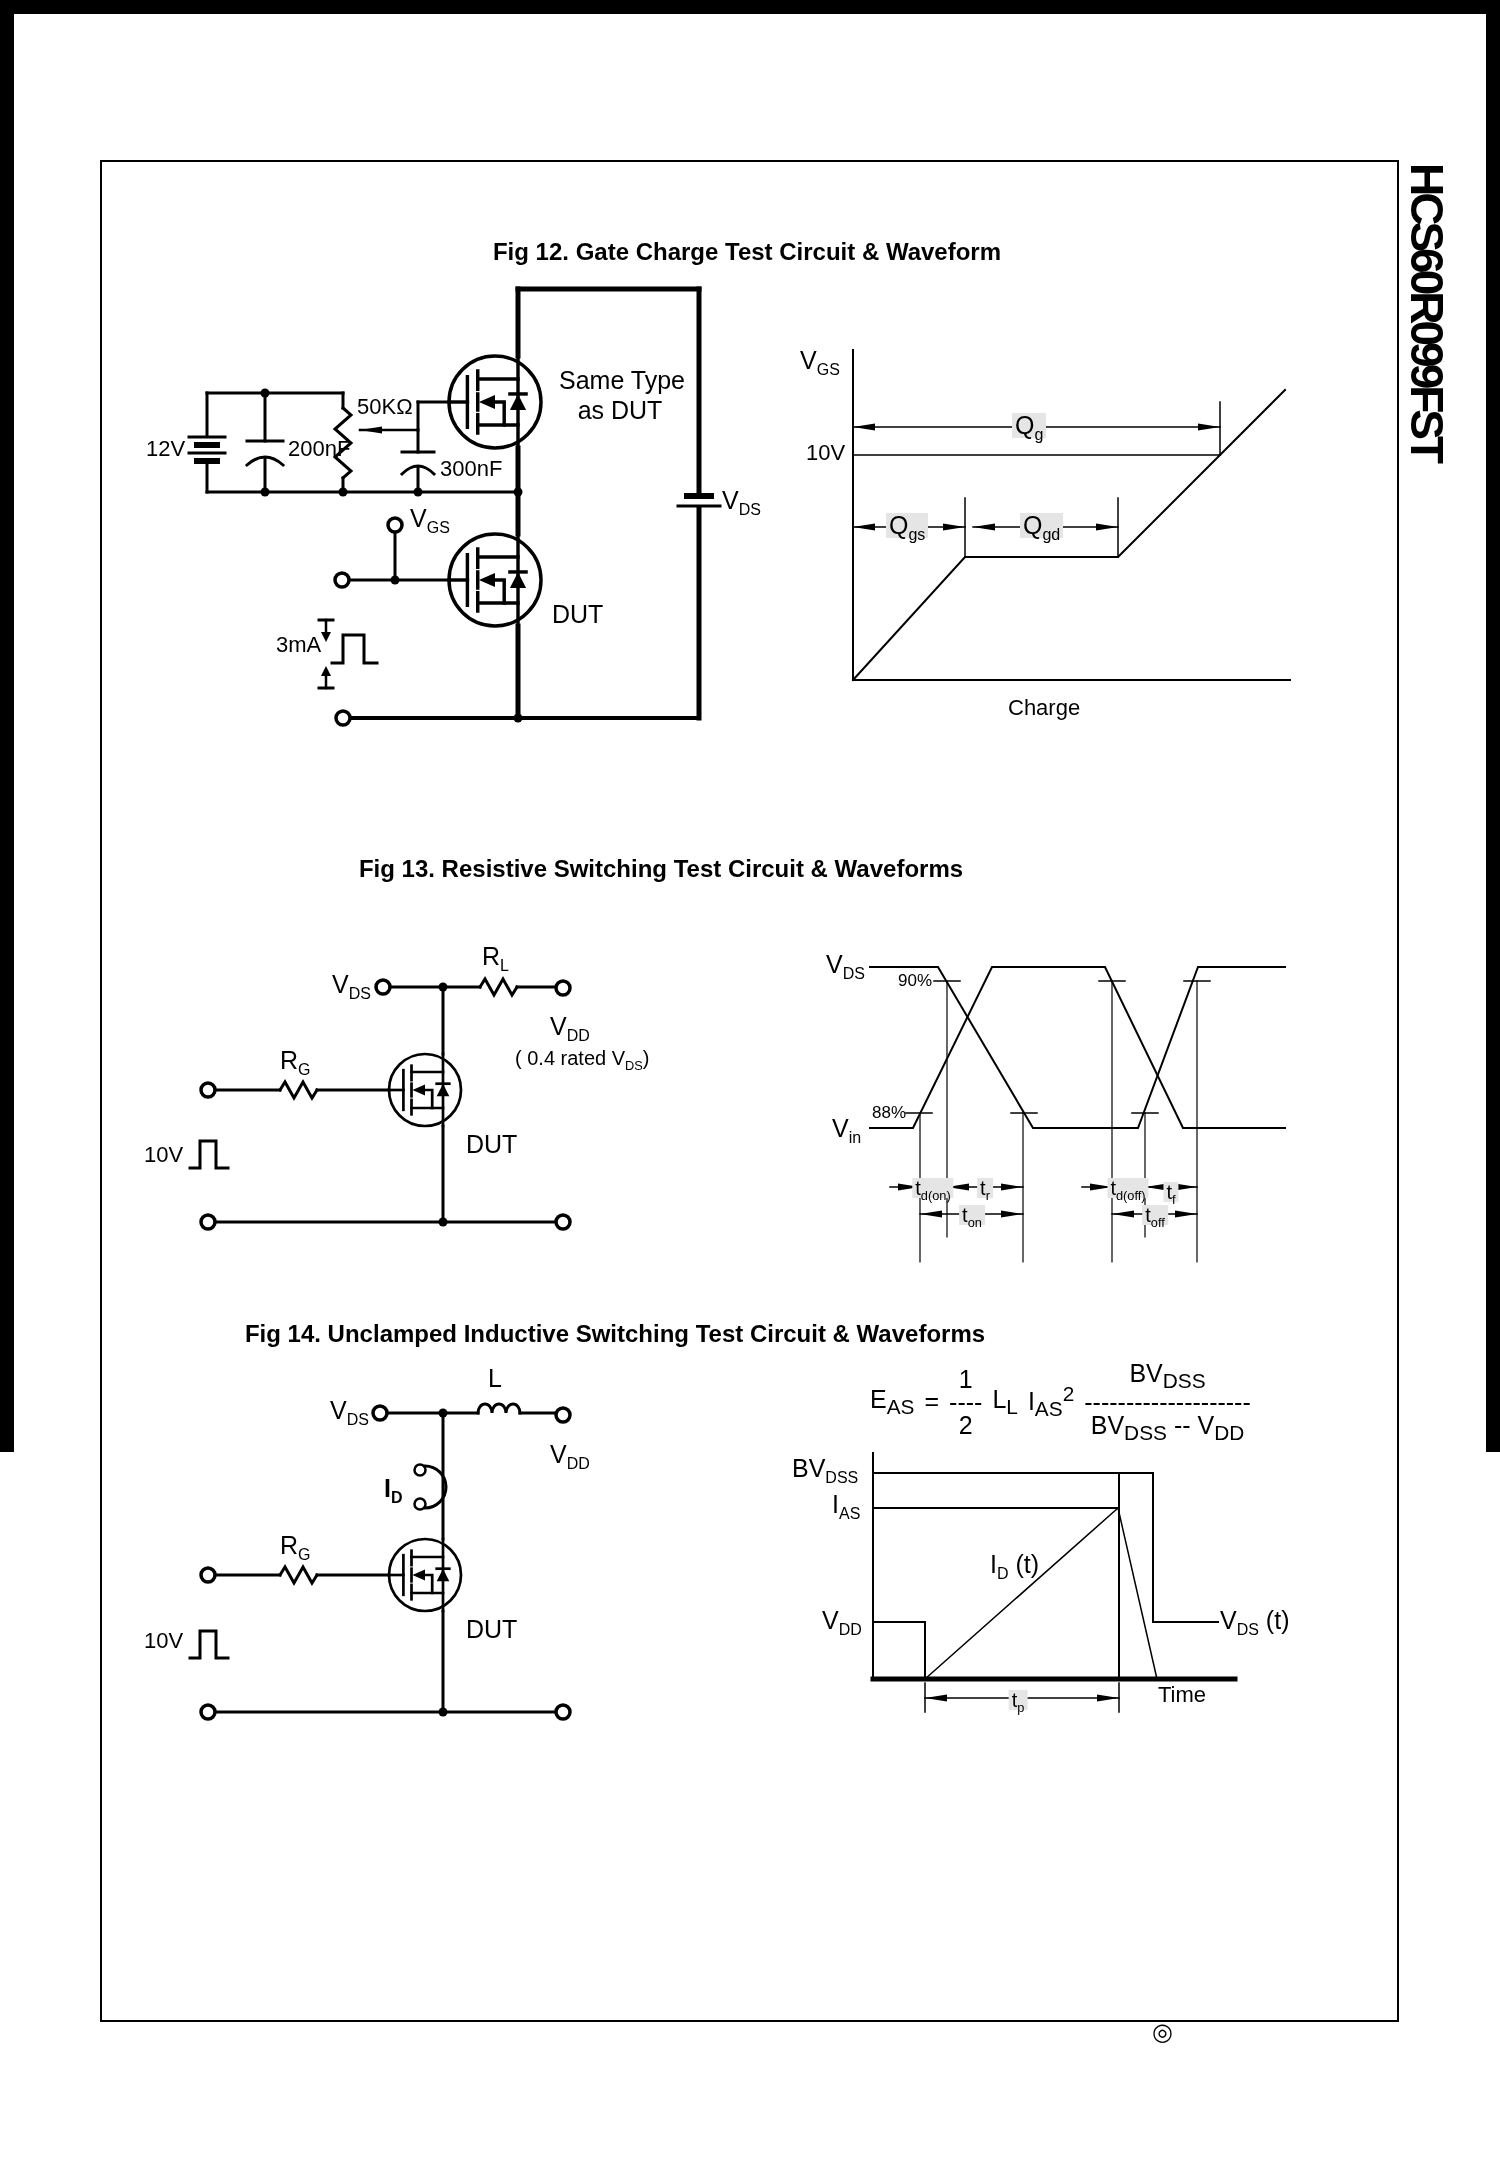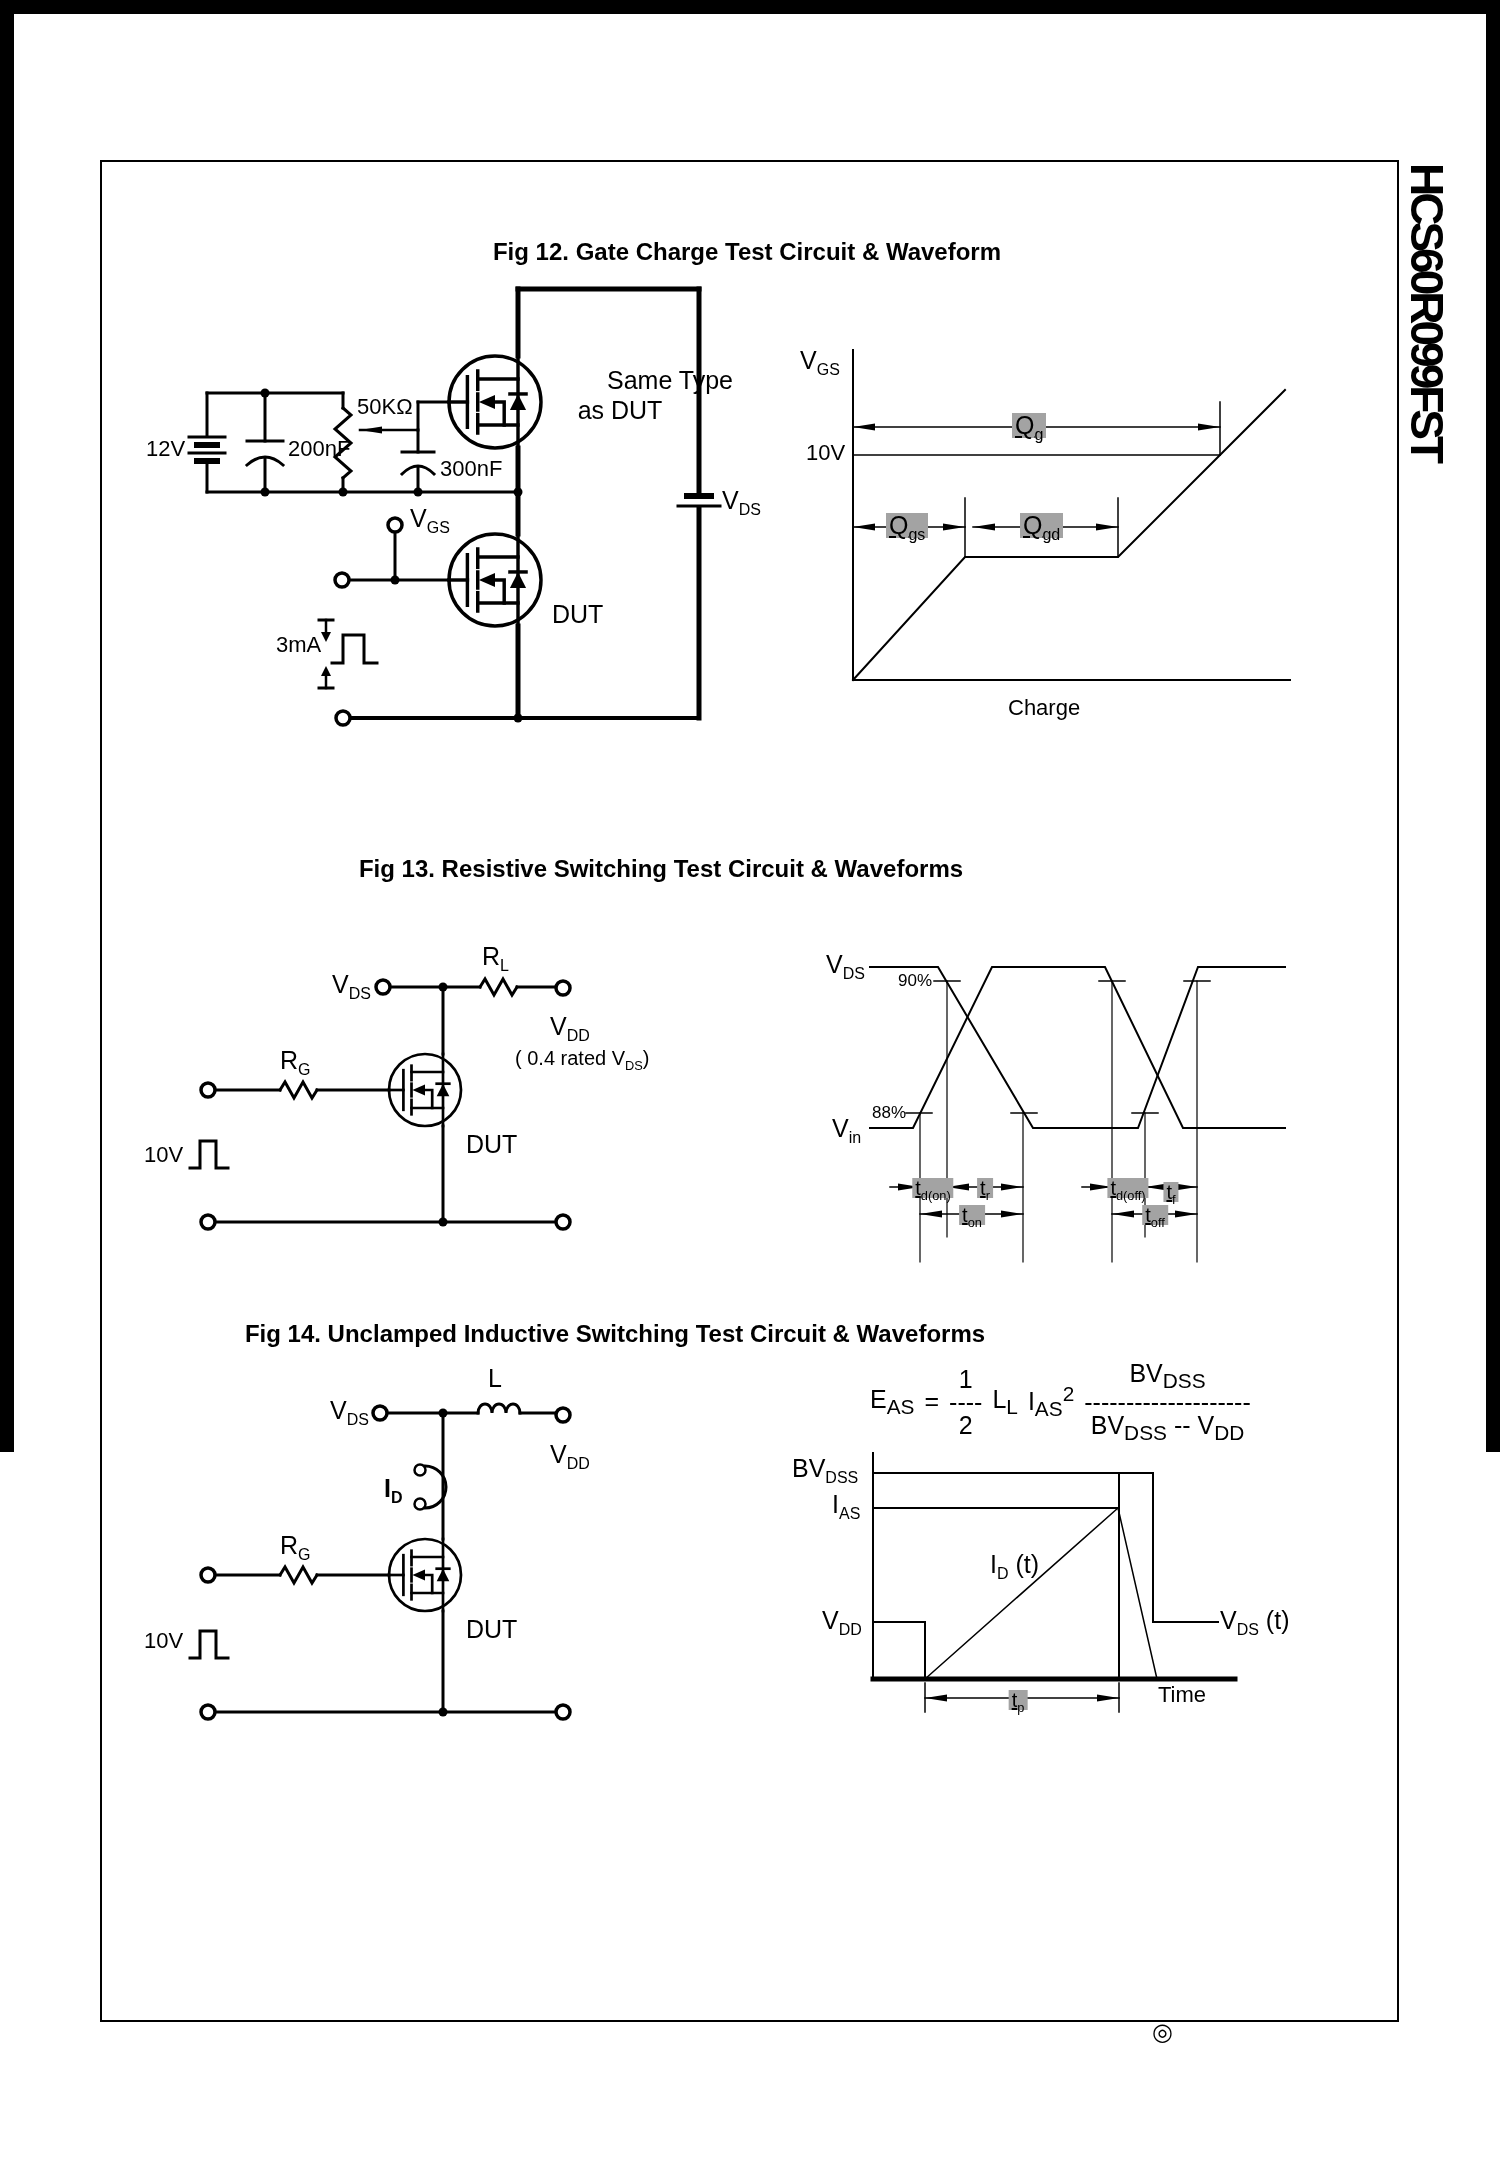--- a/index.html
+++ b/index.html
@@ -12,21 +12,21 @@
   .part-number{position:absolute;left:1400px;top:163px;writing-mode:vertical-rl;font-size:46px;font-weight:bold;letter-spacing:-4px;white-space:nowrap;}
   .reg{position:absolute;left:1152px;top:2018px;font-size:24px;}
   svg{position:absolute;left:0;top:0;}
   .lb{position:absolute;white-space:nowrap;line-height:1;}
   .ttl{font-size:24px;font-weight:bold;transform:translateX(-50%);}
   .big{font-size:25px;}
   .val{font-size:22px;}
   .pct{font-size:17px;}
   .sm{font-size:20px;}
   .ctr{transform:translateX(-50%);}
-  .wbg{background:#a3a3a3;padding:0 3px;text-decoration:underline;}
+  .wbg{background:#e5e5e5;padding:0 3px;}
   .lb sub{font-size:64%;line-height:0;margin-top:30px;}
   .formula{position:absolute;left:870px;top:1360px;display:flex;align-items:center;gap:10px;font-size:25px;}
   .stk{display:inline-flex;flex-direction:column;align-items:center;line-height:1.05;}
   .stk .fb{line-height:0.8;}
 </style>
 </head>
 <body>
 
 <div class="page">
 
@@ -249,21 +249,21 @@
 
   <div class="part-number">HCS60R099FST</div>
 
   <div class="lb ttl" style="left:747px;top:240px;">Fig 12.  Gate Charge Test Circuit  &amp;  Waveform</div>
   <div class="lb val" style="left:146px;top:438px;">12V</div>
   <div class="lb val" style="left:288px;top:438px;">200nF</div>
   <div class="lb val" style="left:357px;top:396px;">50KΩ</div>
   <div class="lb val" style="left:440px;top:458px;">300nF</div>
   <div class="lb big" style="left:410px;top:506px;"><span>V</span><sub>GS</sub></div>
   <div class="lb val" style="left:276px;top:634px;">3mA</div>
-  <div class="lb big ctr" style="left:622px;top:368px;margin-left:48px;">Same Type</div>
+  <div class="lb big ctr" style="left:622px;top:368px;">Same Type</div>
   <div class="lb big ctr" style="left:620px;top:398px;">as DUT</div>
   <div class="lb big" style="left:552px;top:602px;">DUT</div>
   <div class="lb big" style="left:722px;top:488px;"><span>V</span><sub>DS</sub></div>
   <div class="lb big" style="left:800px;top:348px;"><span>V</span><sub>GS</sub></div>
   <div class="lb val" style="left:806px;top:442px;">10V</div>
   <div class="lb big wbg" style="left:1012px;top:413px;"><span>Q</span><sub>g</sub></div>
   <div class="lb big wbg" style="left:886px;top:513px;"><span>Q</span><sub>gs</sub></div>
   <div class="lb big wbg" style="left:1020px;top:513px;"><span>Q</span><sub>gd</sub></div>
   <div class="lb val" style="left:1008px;top:697px;">Charge</div>
 

